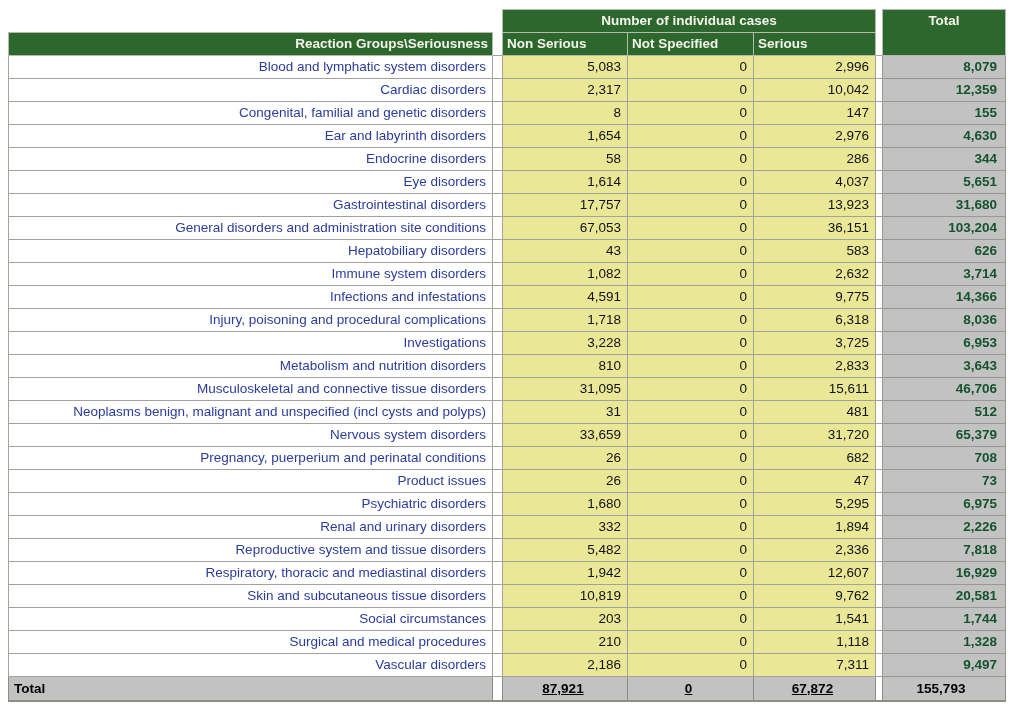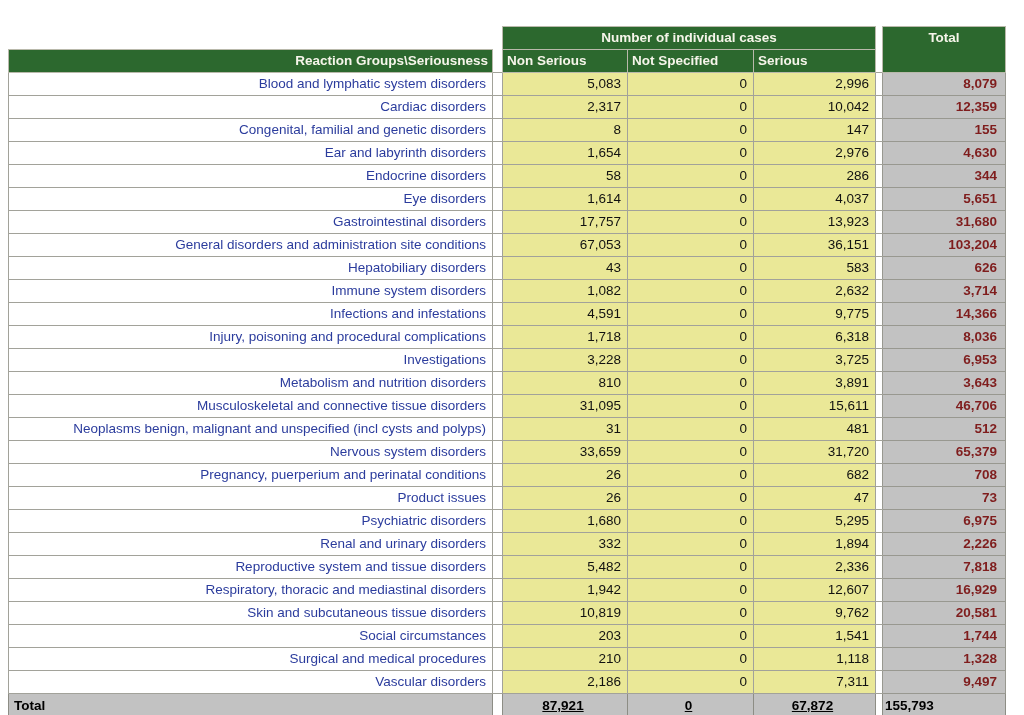--- a/index.html
+++ b/index.html
@@ -2,21 +2,21 @@
 <html><head>
 <meta charset="utf-8">
 <style>
   html, body { margin: 0; padding: 0; background: #ffffff; }
   .page {
     width: 1024px; height: 715px;
     background: #ffffff;
     font-family: "Liberation Sans", sans-serif;
     overflow: hidden;
     box-sizing: border-box;
-    padding: 26px 0 0 8px;
+    padding: 9px 0 0 8px;
   }
   table.cases {
     border-collapse: collapse;
     table-layout: fixed;
     width: 997px;
   }
   table.cases td, table.cases th {
     box-sizing: border-box;
     font-family: "Liberation Sans", sans-serif;
     font-size: 13.5px;
@@ -50,21 +50,21 @@
   }
   .c-num {
     background: #eae897;
     color: #111111;
     text-align: right;
     padding: 2px 6px 2px 2px;
     border: 1px solid #a2a29a;
   }
   .c-total {
     background: #c2c2c2;
-    color: #7f1d1d;
+    color: #14532d;
     font-weight: bold;
     font-size: 14.5px;
     text-align: right;
     padding: 2px 8px 2px 2px;
     border: 1px solid #989890;
   }
   .c-gap {
     background: #ffffff;
     border-top: 1px solid #a2a29a;
     border-bottom: 1px solid #a2a29a;
@@ -75,21 +75,21 @@
   tfoot td { height: 23px; }
   .f-label, .f-num, .f-total {
     background: #c2c2c2;
     color: #000000;
     font-weight: bold;
     border: 1px solid #8d8d85;
     border-bottom: 2px solid #8d8d85;
   }
   .f-label { text-align: left; padding: 3px 6px 2px 5px; font-size: 14px; }
   .f-num   { text-align: center; padding: 3px 6px 2px 2px; font-size: 14.5px; text-decoration: underline; }
-  .f-total { text-align: left; padding: 3px 8px 2px 2px; font-size: 14.5px; }
+  .f-total { text-align: center; padding: 3px 8px 2px 2px; font-size: 14.5px; }
   .f-gap {
     background: #ffffff;
     border-top: 1px solid #8d8d85;
     border-bottom: 2px solid #8d8d85;
     border-left: none; border-right: none;
   }
 </style>
 </head>
 <body>
 
@@ -236,21 +236,21 @@
           <td class="c-num">0</td>
           <td class="c-num">3,725</td>
           <td class="c-gap"></td>
           <td class="c-total">6,953</td>
         </tr>
         <tr>
           <td class="c-label">Metabolism and nutrition disorders</td>
           <td class="c-gap"></td>
           <td class="c-num">810</td>
           <td class="c-num">0</td>
-          <td class="c-num">3,891</td>
+          <td class="c-num">2,833</td>
           <td class="c-gap"></td>
           <td class="c-total">3,643</td>
         </tr>
         <tr>
           <td class="c-label">Musculoskeletal and connective tissue disorders</td>
           <td class="c-gap"></td>
           <td class="c-num">31,095</td>
           <td class="c-num">0</td>
           <td class="c-num">15,611</td>
           <td class="c-gap"></td>

